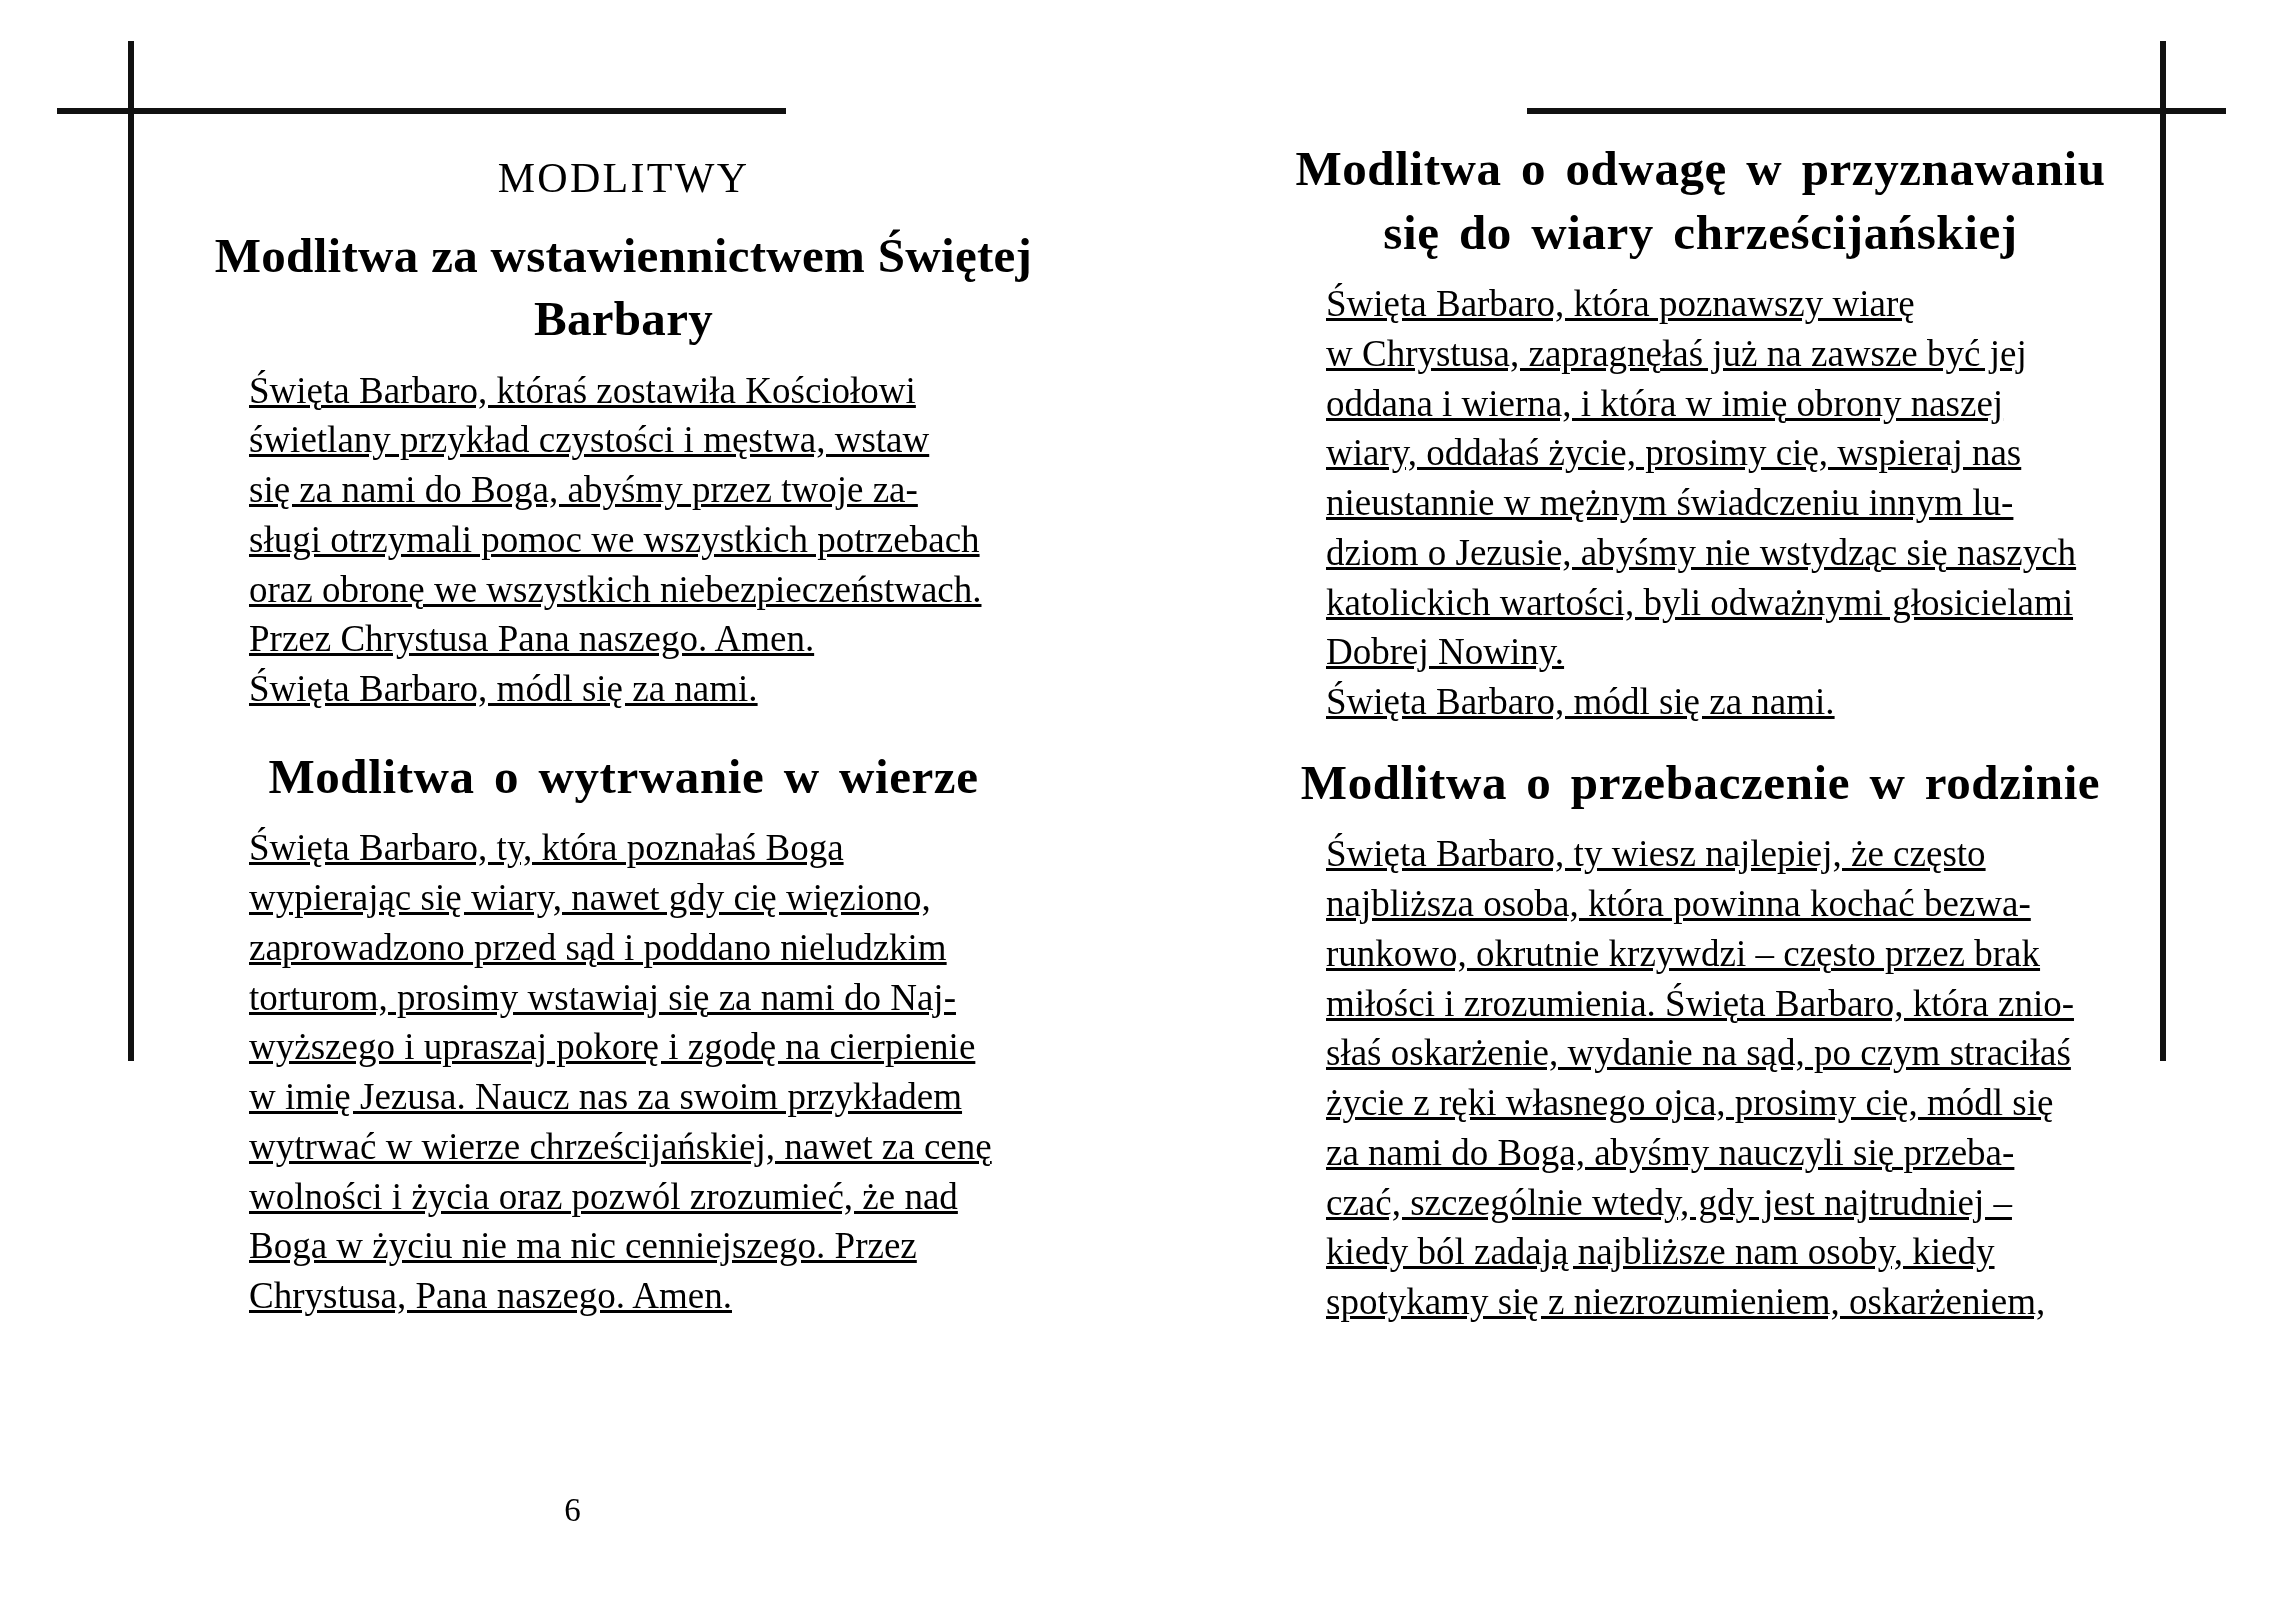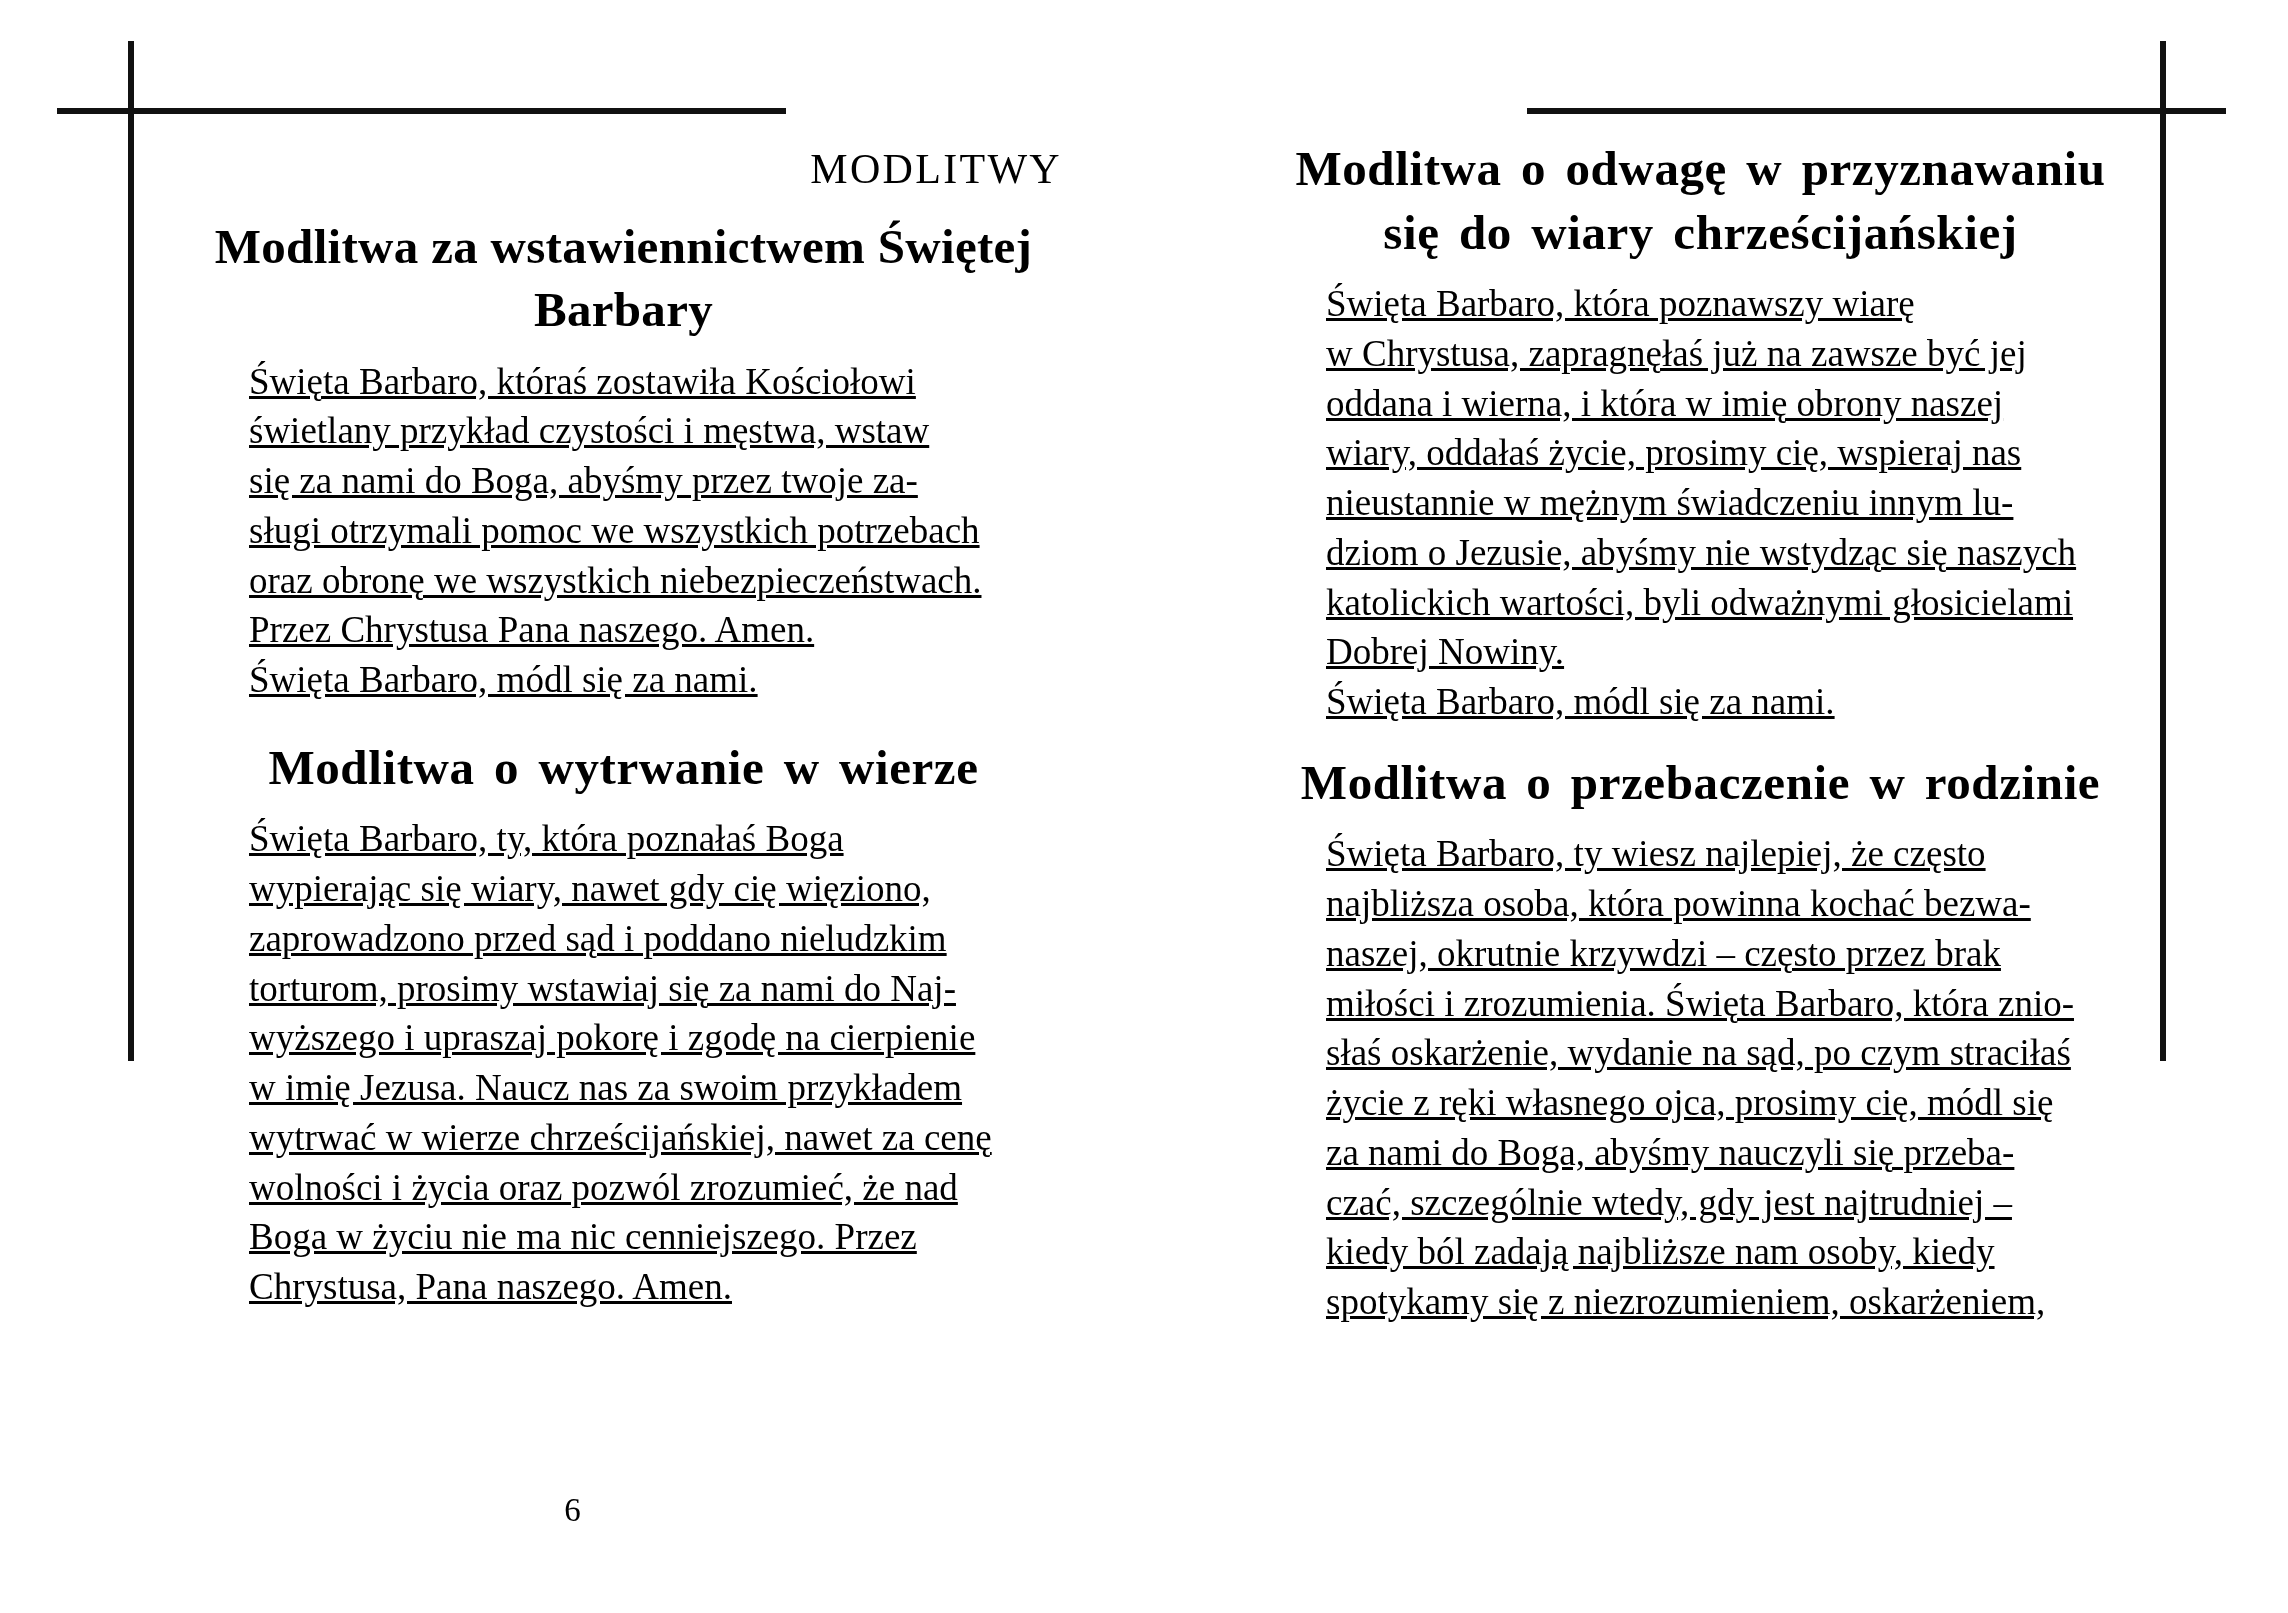--- a/index.html
+++ b/index.html
@@ -49,25 +49,25 @@
   .column {
     position: absolute;
     top: 137px;
     width: 877px;
   }
   .page-left  .column { left: 185px; }
   .page-right .column { left: 118px; }
 
   
   .doc-title {
-    text-align: right;
+    text-align: center;
     font-size: 42px;
     font-weight: 400;
     letter-spacing: 2.3px;
-    margin: 8px 0 20px 0;
+    margin: 17px 0 20px 0;
     line-height: 1.18;
   }
 
   .prayer-title {
     text-align: center;
     font-size: 49px;
     font-weight: 700;
     line-height: 1.30;
     margin: 0 0 14.8px 0;
     letter-spacing: 0.3px;
@@ -196,21 +196,21 @@
       </div>
 
       <div class="section">
         <h2 class="prayer-title spaced">
           <span class="tl">Modlitwa o  przebaczenie  w  rodzinie</span>
         </h2>
 
         <div class="body-text">
           <span class="just-line indent">Święta Barbaro, ty wiesz najlepiej, że często</span>
           <span class="just-line">najbliższa osoba, która powinna kochać bezwa-</span>
-          <span class="just-line">naszej, okrutnie krzywdzi – często przez brak</span>
+          <span class="just-line">runkowo, okrutnie krzywdzi – często przez brak</span>
           <span class="just-line">miłości i zrozumienia. Święta Barbaro, która znio-</span>
           <span class="just-line">słaś oskarżenie, wydanie na sąd, po czym straciłaś</span>
           <span class="just-line">życie z ręki własnego ojca, prosimy cię, módl się</span>
           <span class="just-line">za nami do Boga, abyśmy nauczyli się przeba-</span>
           <span class="just-line">czać, szczególnie wtedy, gdy jest najtrudniej –</span>
           <span class="just-line">kiedy ból zadają najbliższe nam osoby, kiedy</span>
           <span class="just-line last">spotykamy się z niezrozumieniem, oskarżeniem,</span>
         </div>
       </div>
 

